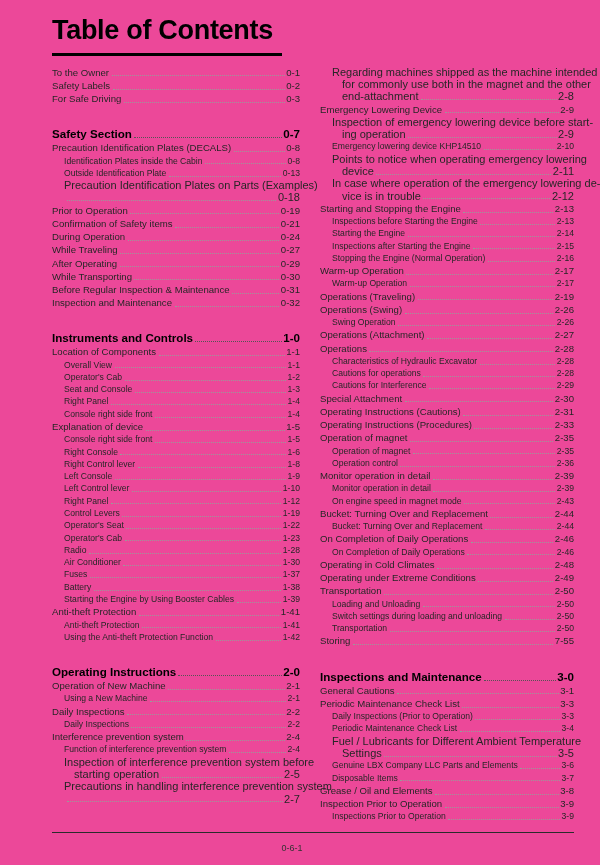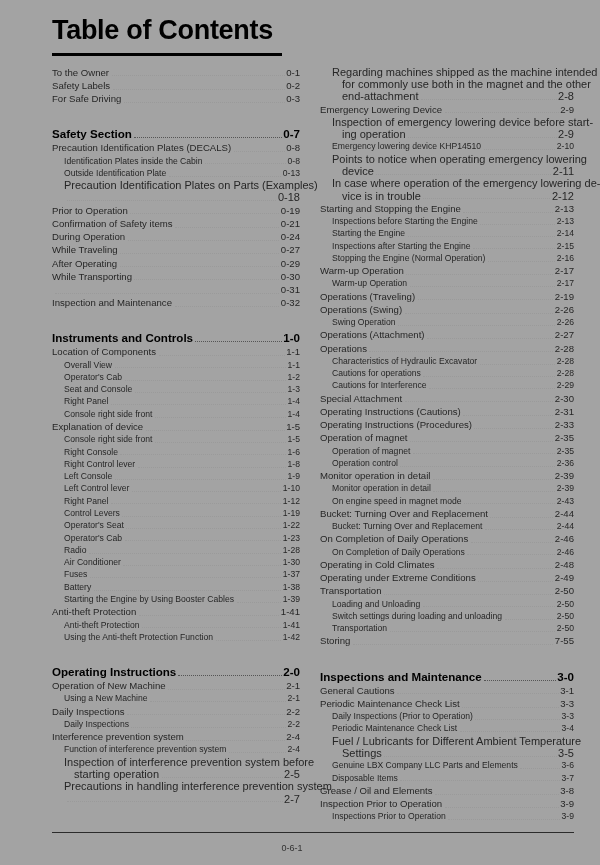--- a/index.html
+++ b/index.html
@@ -8,21 +8,21 @@
     height: 865px;
     background: #ffffff;
     font-family: "Liberation Sans", sans-serif;
     color: #1a1a1a;
   }
   .page {
     position: relative;
     width: 600px;
     height: 865px;
     padding: 0;
-    background: #a3a3a3;
+    background: #ec4899;
   }
   .title-block {
     padding: 16px 0 0 52px;
   }
   .doc-title {
     font-size: 27px;
     font-weight: bold;
     letter-spacing: -0.3px;
     color: #000;
     line-height: 1.1;
@@ -215,20 +215,21 @@
           <span class="label">After Operating</span>
           <span class="dots"></span>
           <span class="pageno">0-29</span>
         </div>
         <div class="entry lvl-top">
           <span class="label">While Transporting</span>
           <span class="dots"></span>
           <span class="pageno">0-30</span>
         </div>
         <div class="entry lvl-top">
+          <span class="label">Before Regular Inspection &amp; Maintenance</span>
           <span class="dots"></span>
           <span class="pageno">0-31</span>
         </div>
         <div class="entry lvl-top">
           <span class="label">Inspection and Maintenance</span>
           <span class="dots"></span>
           <span class="pageno">0-32</span>
         </div>
         <div class="section-head">
           <span class="label">Instruments and Controls</span>

